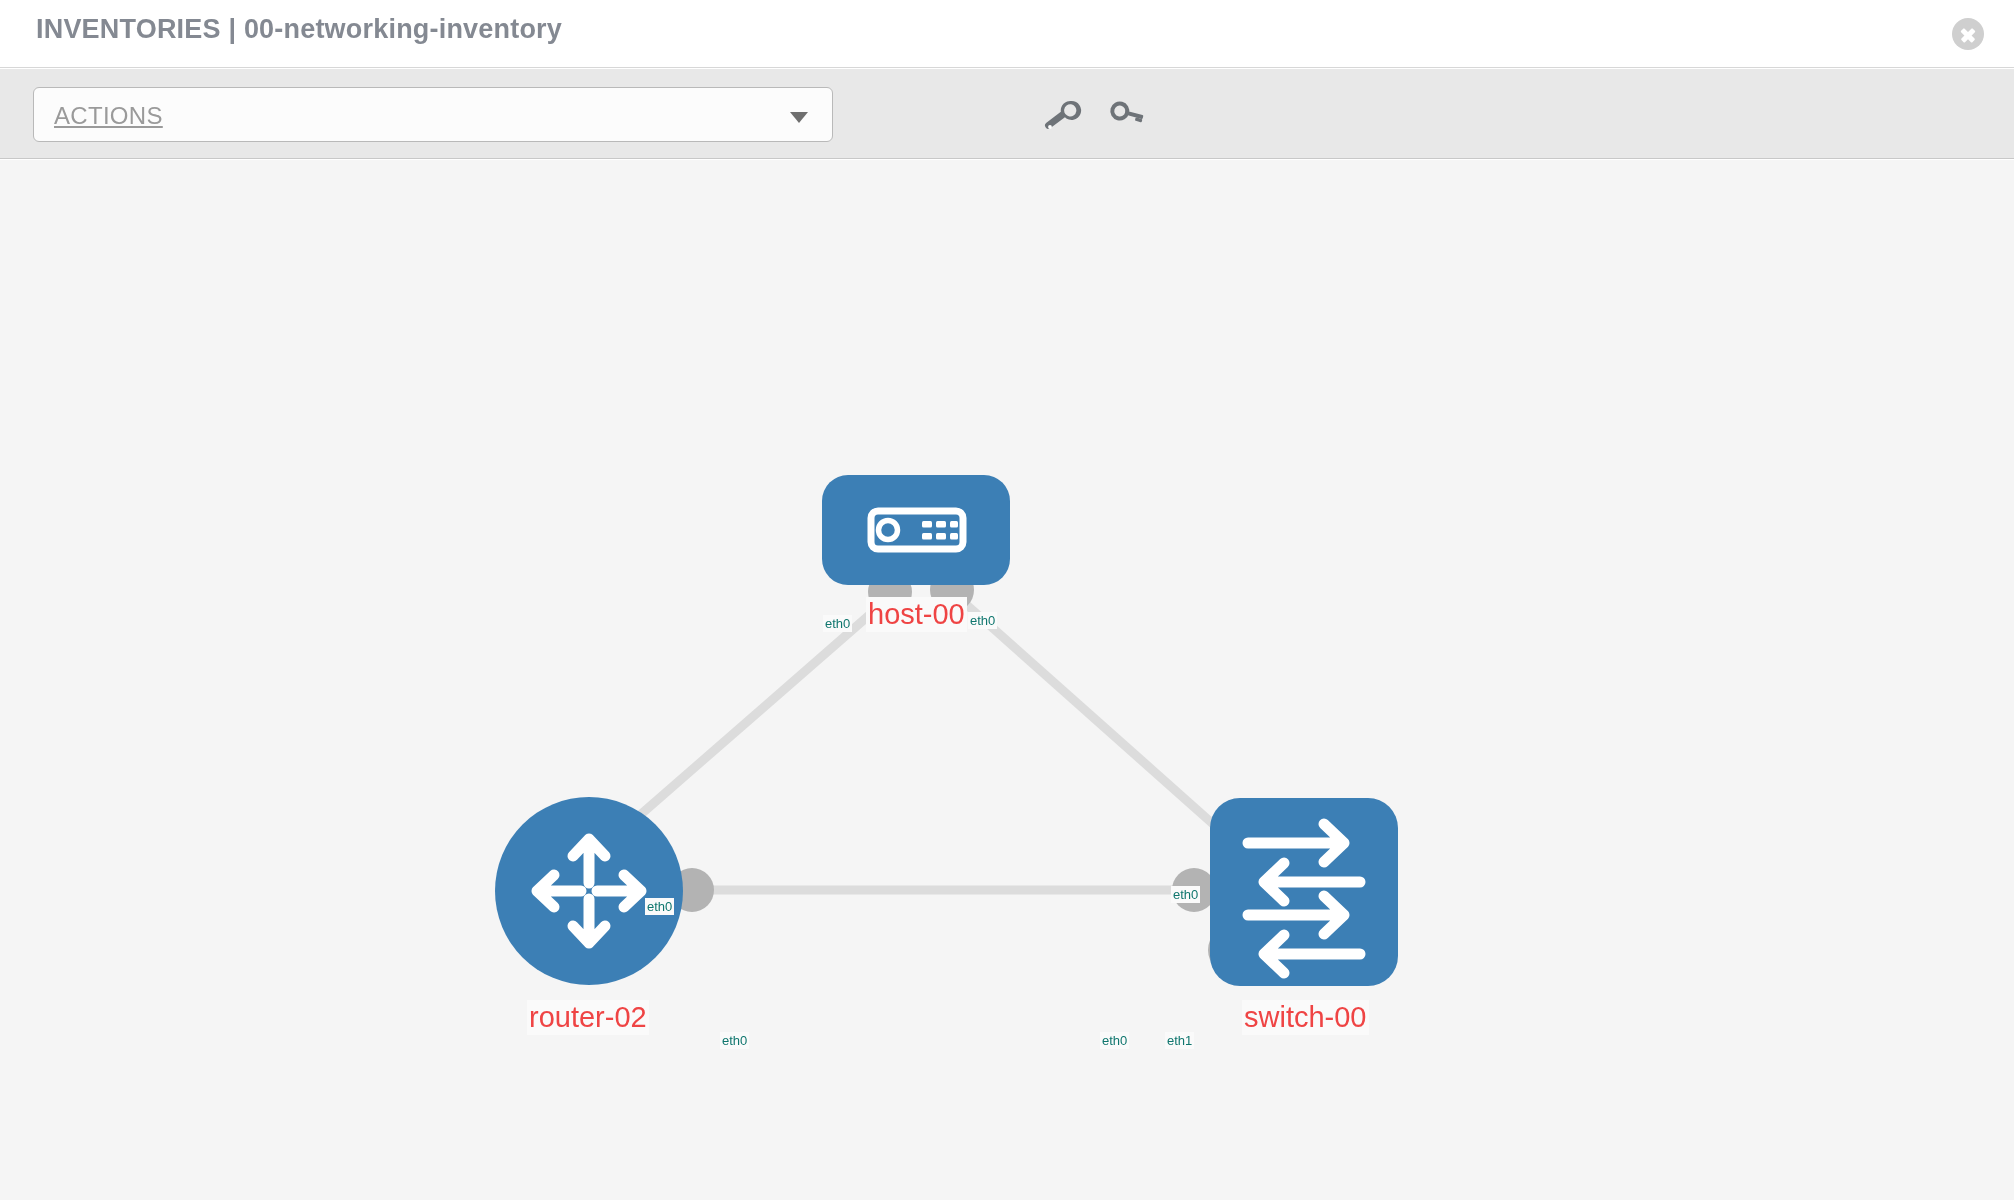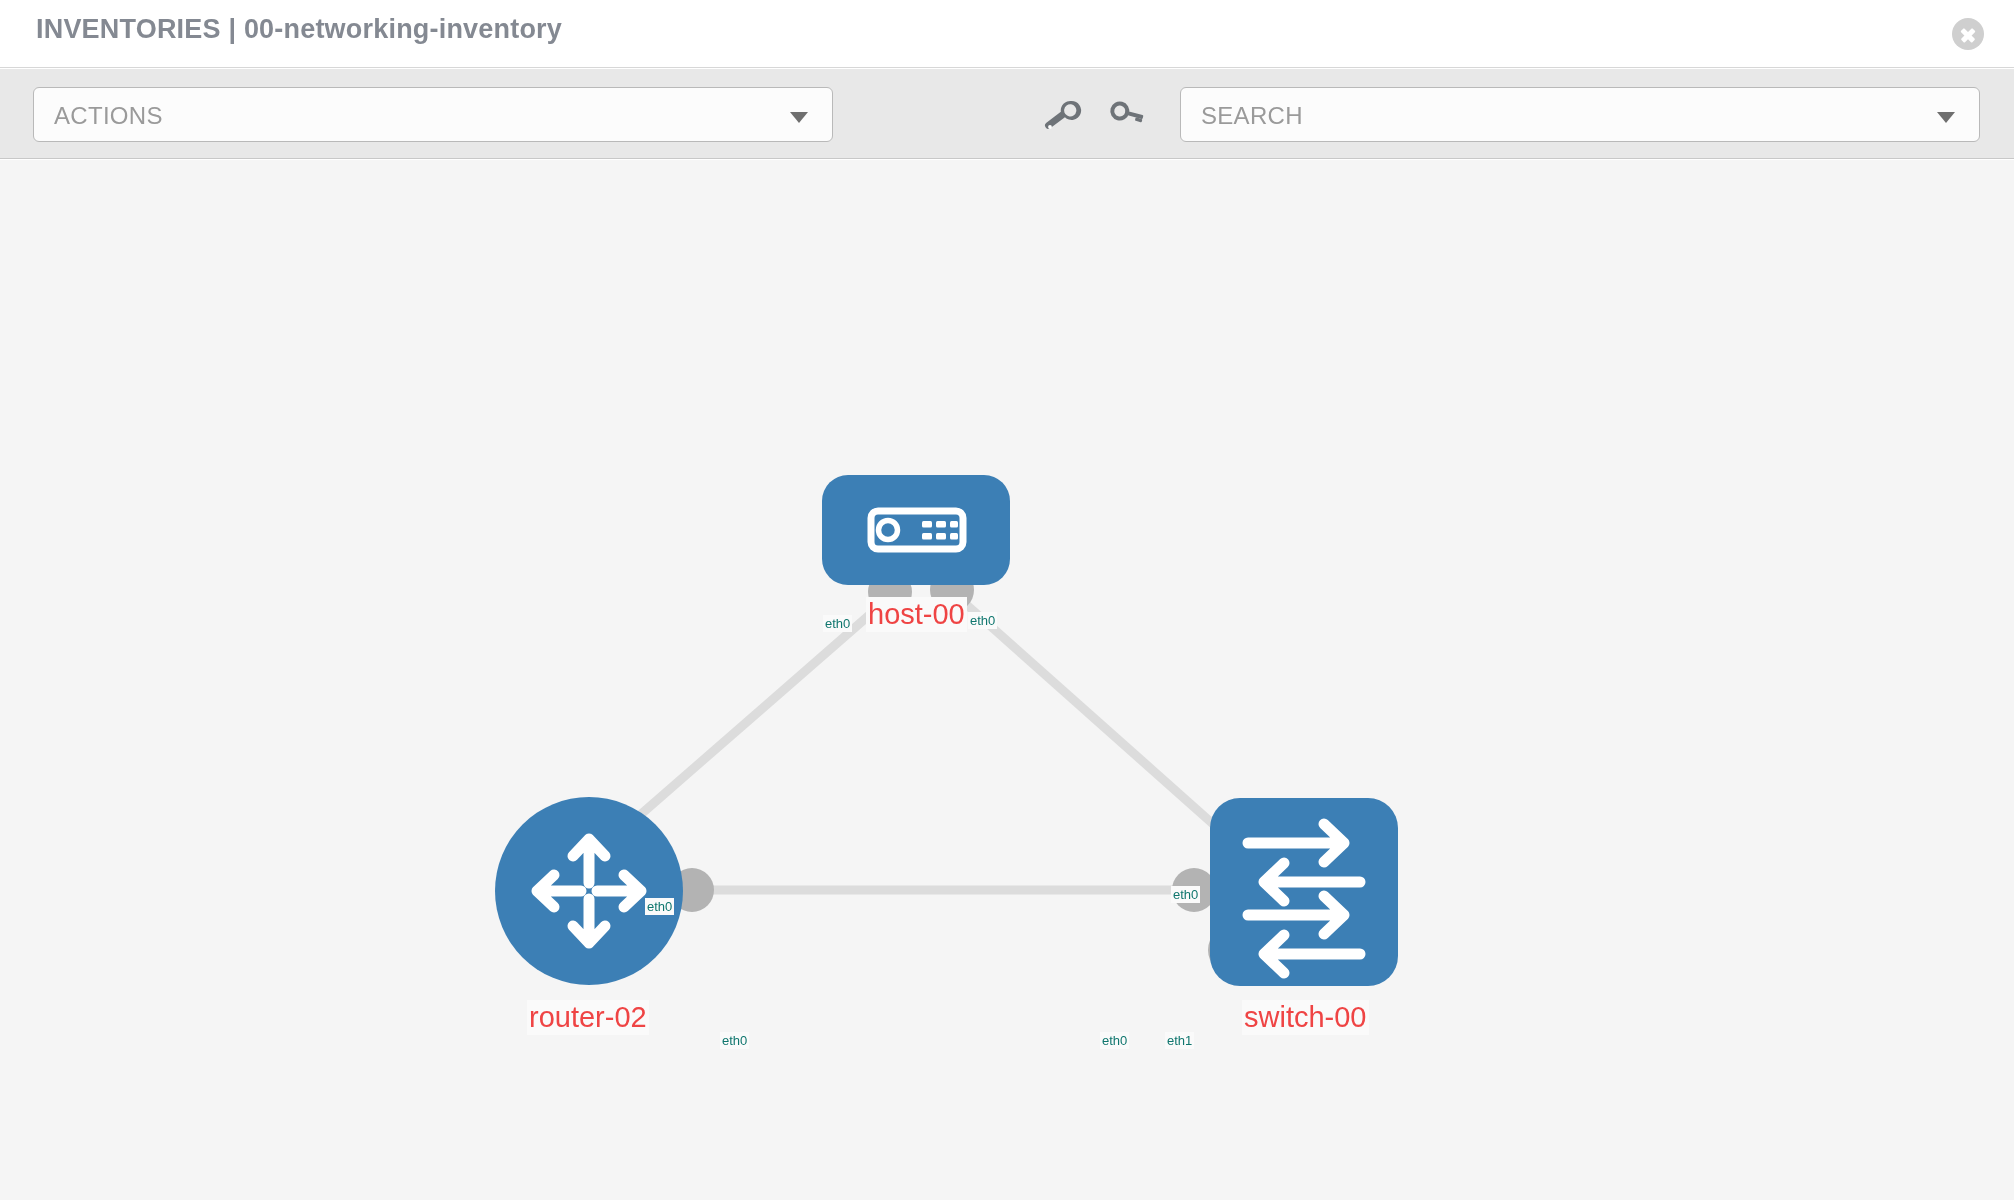--- a/index.html
+++ b/index.html
@@ -51,20 +51,21 @@
     width: 800px; height: 55px;
     background: #fcfcfc;
     border: 1px solid #b9b9b9;
     border-radius: 6px;
     cursor: pointer;
   }
   .actions-label {
     position: absolute; left: 20px; top: 14px;
     font-size: 24px; color: #9a9a9a;
     letter-spacing: 0.3px;
+    text-decoration: underline;
   }
   .caret {
     position: absolute; right: 24px; top: 24px;
     width: 0; height: 0;
     border-left: 9px solid transparent;
     border-right: 9px solid transparent;
     border-top: 11px solid #6f6f6f;
   }
   .tool-icon {
     position: absolute; top: 24px;
@@ -162,24 +163,20 @@
   <div class="tool-icon key">
     <svg width="44" height="44" viewBox="0 0 44 44">
       <g fill="#6e7378" transform="rotate(15 22 22)">
         <circle cx="14" cy="20" r="7.5" fill="none" stroke="#6e7378" stroke-width="4"></circle>
         <rect x="20" y="18" width="18" height="4" rx="1"></rect>
         <rect x="31" y="22" width="7" height="3.4" rx="1"></rect>
       </g>
     </svg>
   </div>
 
-  <div class="search-box">
-    <span class="search-label">SEARCH</span>
-    <span class="caret"></span>
-  </div>
 </div>
 
 <div class="canvas">
 
   <svg class="topology-svg" width="2014" height="1040">
 
     <g>
       <line x1="898" y1="430" x2="600" y2="690" stroke="#dcdcdc" stroke-width="9"></line>
       <line x1="950" y1="430" x2="1240" y2="688" stroke="#dcdcdc" stroke-width="9"></line>
       <line x1="660" y1="730" x2="1220" y2="730" stroke="#dcdcdc" stroke-width="9"></line>

